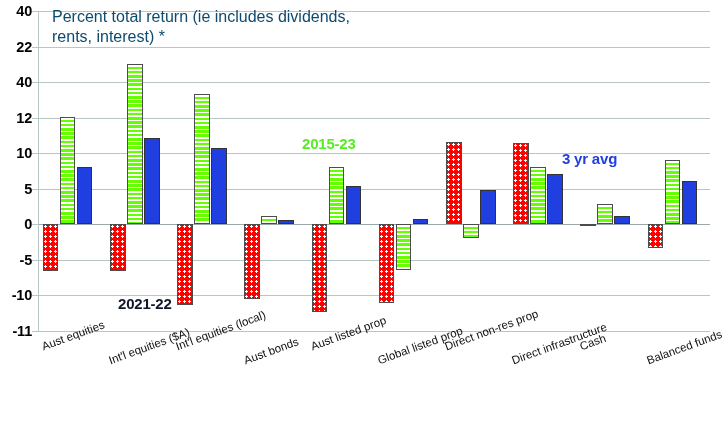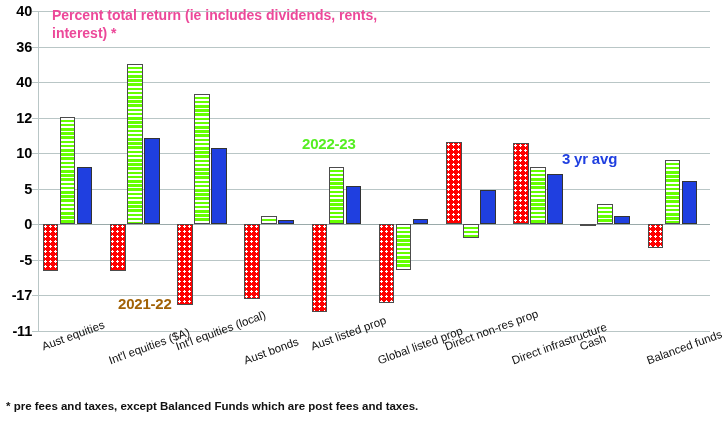--- a/index.html
+++ b/index.html
@@ -31,49 +31,49 @@
   .bar.green{
     background-color:#66ff00;
     background-image:repeating-linear-gradient(
         to bottom,
         #ffffff 0px, #ffffff 1.6px,
         #66ff00 1.6px, #66ff00 4.2px);
   }
   .bar.blue{background-color:#1f3fe0;border-color:#333;}
 
   
-  .title{position:absolute;left:52px;top:7px;width:330px;font-size:14px;
-         font-weight:bold;color:#ec4899;line-height:1.28;}
+  .title{position:absolute;left:52px;top:7px;width:330px;font-size:16px;
+         font-weight:normal;color:#0c4a6e;line-height:1.28;}
   .ann{position:absolute;font-size:15px;font-weight:bold;letter-spacing:-.2px;}
-  .ann-2021{color:#a16207;left:118px;top:295px;}
+  .ann-2021{color:#0f172a;left:118px;top:295px;}
   .ann-2022{color:#55ee22;left:302px;top:135px;}
   .ann-5yr{color:#1f3fe0;left:562px;top:150px;}
 
   
   .xlab{position:absolute;font-size:11.5px;color:#111;white-space:nowrap;
         transform-origin:left top;transform:rotate(-20deg);}
 
   .footnote{position:absolute;left:6px;top:400px;font-size:11.5px;
             font-weight:bold;color:#111;}
 </style>
 </head>
 <body>
 
 <div id="chart-root">
 
   <div class="ylab-wrap">
       <div class="ylab" style="top: 4px;">40</div>
-      <div class="ylab" style="top: 39.5556px;">36</div>
+      <div class="ylab" style="top: 39.5556px;">22</div>
       <div class="ylab" style="top: 75.1111px;">40</div>
       <div class="ylab" style="top: 110.667px;">12</div>
       <div class="ylab" style="top: 146.222px;">10</div>
       <div class="ylab" style="top: 181.778px;">5</div>
       <div class="ylab" style="top: 217.333px;">0</div>
       <div class="ylab" style="top: 252.889px;">-5</div>
-      <div class="ylab" style="top: 288.444px;">-17</div>
+      <div class="ylab" style="top: 288.444px;">-10</div>
       <div class="ylab" style="top: 324px;">-11</div>
     </div>
   <div class="plot" id="plot">
       <div class="gridline" style="top: 0px;"></div>
       <div class="tick" style="top: 0px;"></div>
       <div class="gridline" style="top: 35.5556px;"></div>
       <div class="tick" style="top: 35.5556px;"></div>
       <div class="gridline" style="top: 71.1111px;"></div>
       <div class="tick" style="top: 71.1111px;"></div>
       <div class="gridline" style="top: 106.667px;"></div>
@@ -139,30 +139,29 @@
         <div class="bar red" title="Balanced funds — 2021-22: -3.3" style="left: 4.85px; width: 15.5px; top: 213.333px; height: 23.4667px;"></div>
         <div class="bar green" title="Balanced funds — 2022-23: 9" style="left: 21.85px; width: 15.5px; top: 149.333px; height: 64px;"></div>
         <div class="bar blue" title="Balanced funds — 5 yr avg: 6.1" style="left: 38.85px; width: 15.5px; top: 169.956px; height: 43.3778px;"></div>
       </div>
     </div>
   <div class="axis-vert"></div>
 
   <div class="title">Percent total return (ie includes dividends, rents, interest) *</div>
 
   <div class="ann ann-2021">2021-22</div>
-  <div class="ann ann-2022">2022-23</div>
+  <div class="ann ann-2022">2015-23</div>
   <div class="ann ann-5yr">3 yr avg</div>
 
   <div id="xlabels">
       <div class="xlab" style="left: 40px; top: 341px;">Aust equities</div>
       <div class="xlab" style="left: 107.2px; top: 355px;">Int'l equities ($A)</div>
       <div class="xlab" style="left: 174.4px; top: 341px;">Int'l equities (local)</div>
       <div class="xlab" style="left: 241.6px; top: 355px;">Aust bonds</div>
       <div class="xlab" style="left: 308.8px; top: 341px;">Aust listed prop</div>
       <div class="xlab" style="left: 376px; top: 355px;">Global listed prop</div>
       <div class="xlab" style="left: 443.2px; top: 341px;">Direct non-res prop</div>
       <div class="xlab" style="left: 510.4px; top: 355px;">Direct infrastructure</div>
       <div class="xlab" style="left: 577.6px; top: 341px;">Cash</div>
       <div class="xlab" style="left: 644.8px; top: 355px;">Balanced funds</div>
     </div>
 
-  <div class="footnote">* pre fees and taxes, except Balanced Funds which are post fees and taxes.</div>
 </div>
 
 </body></html>

